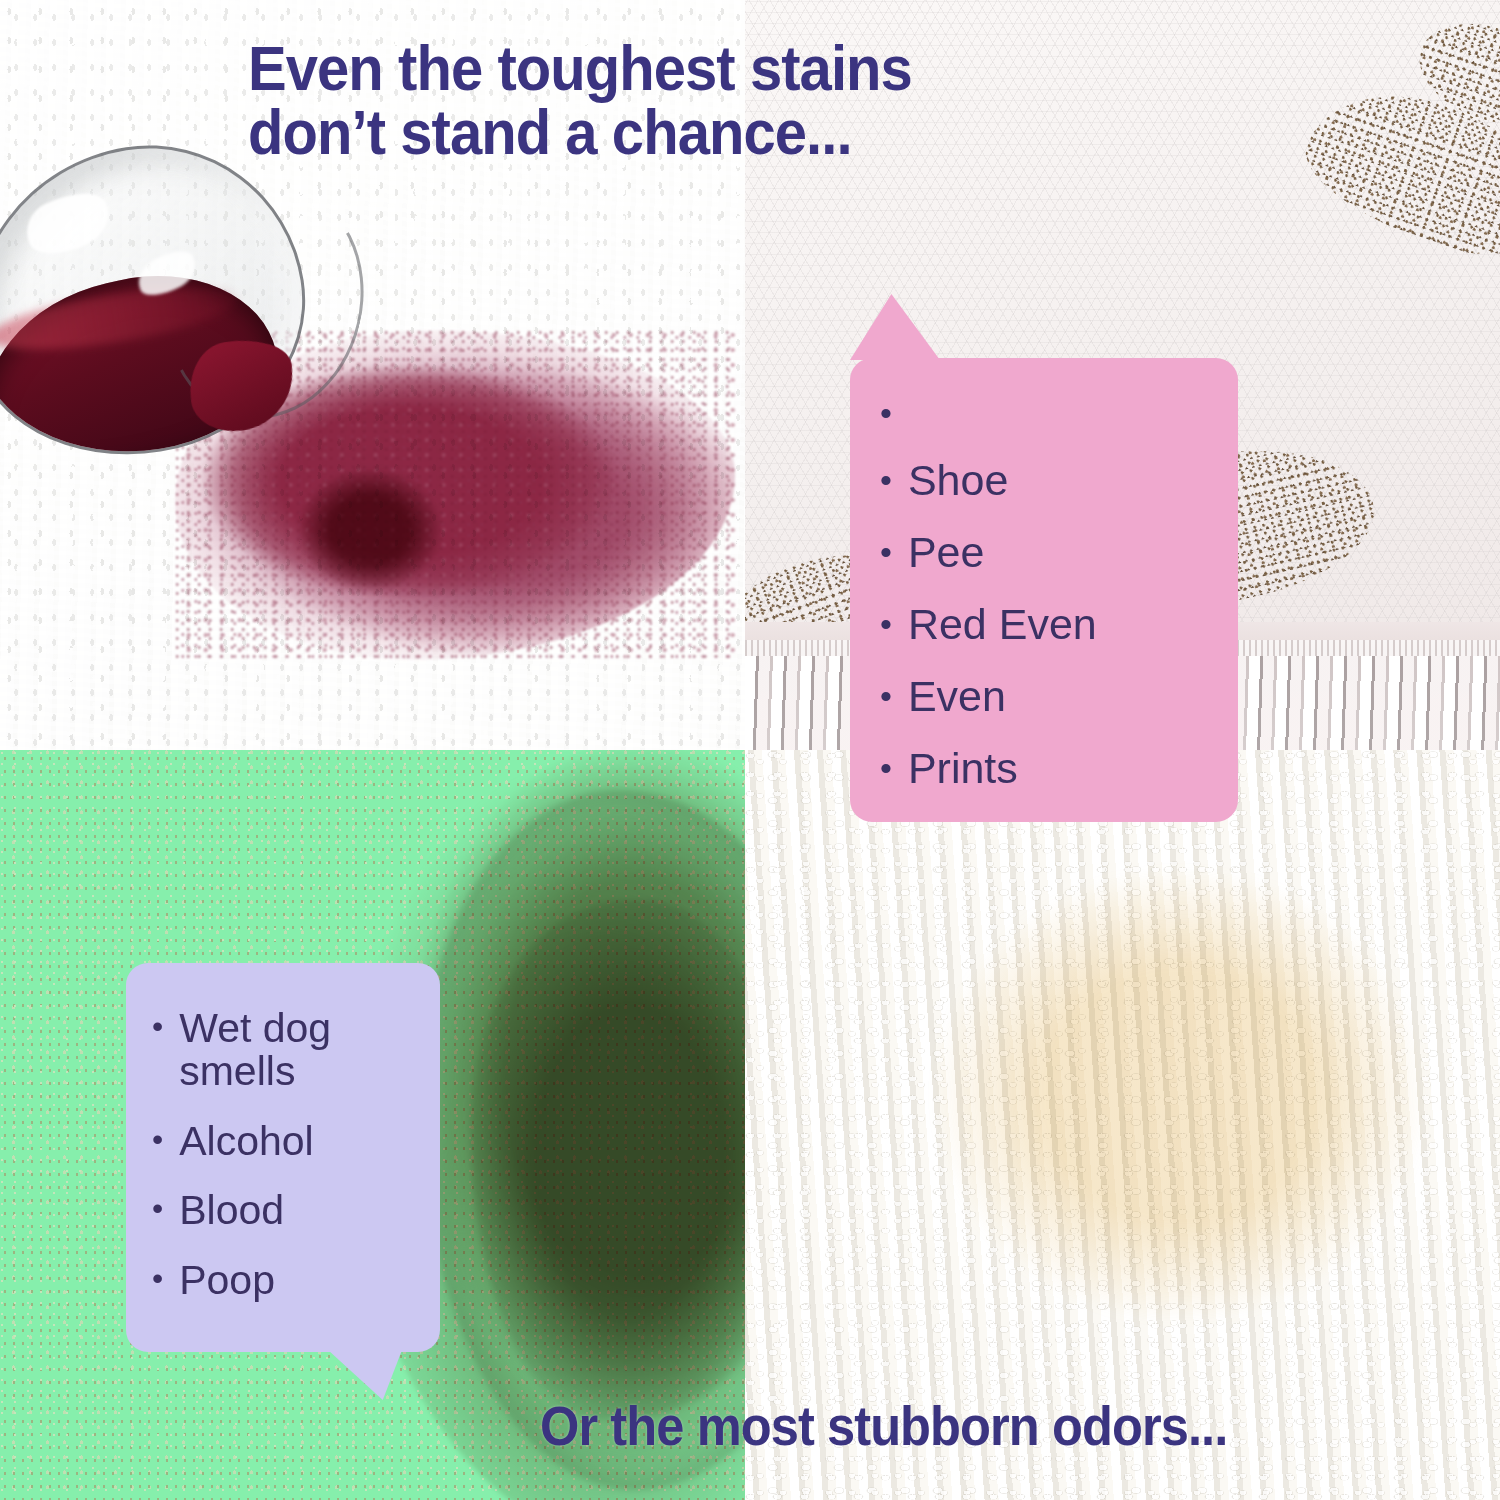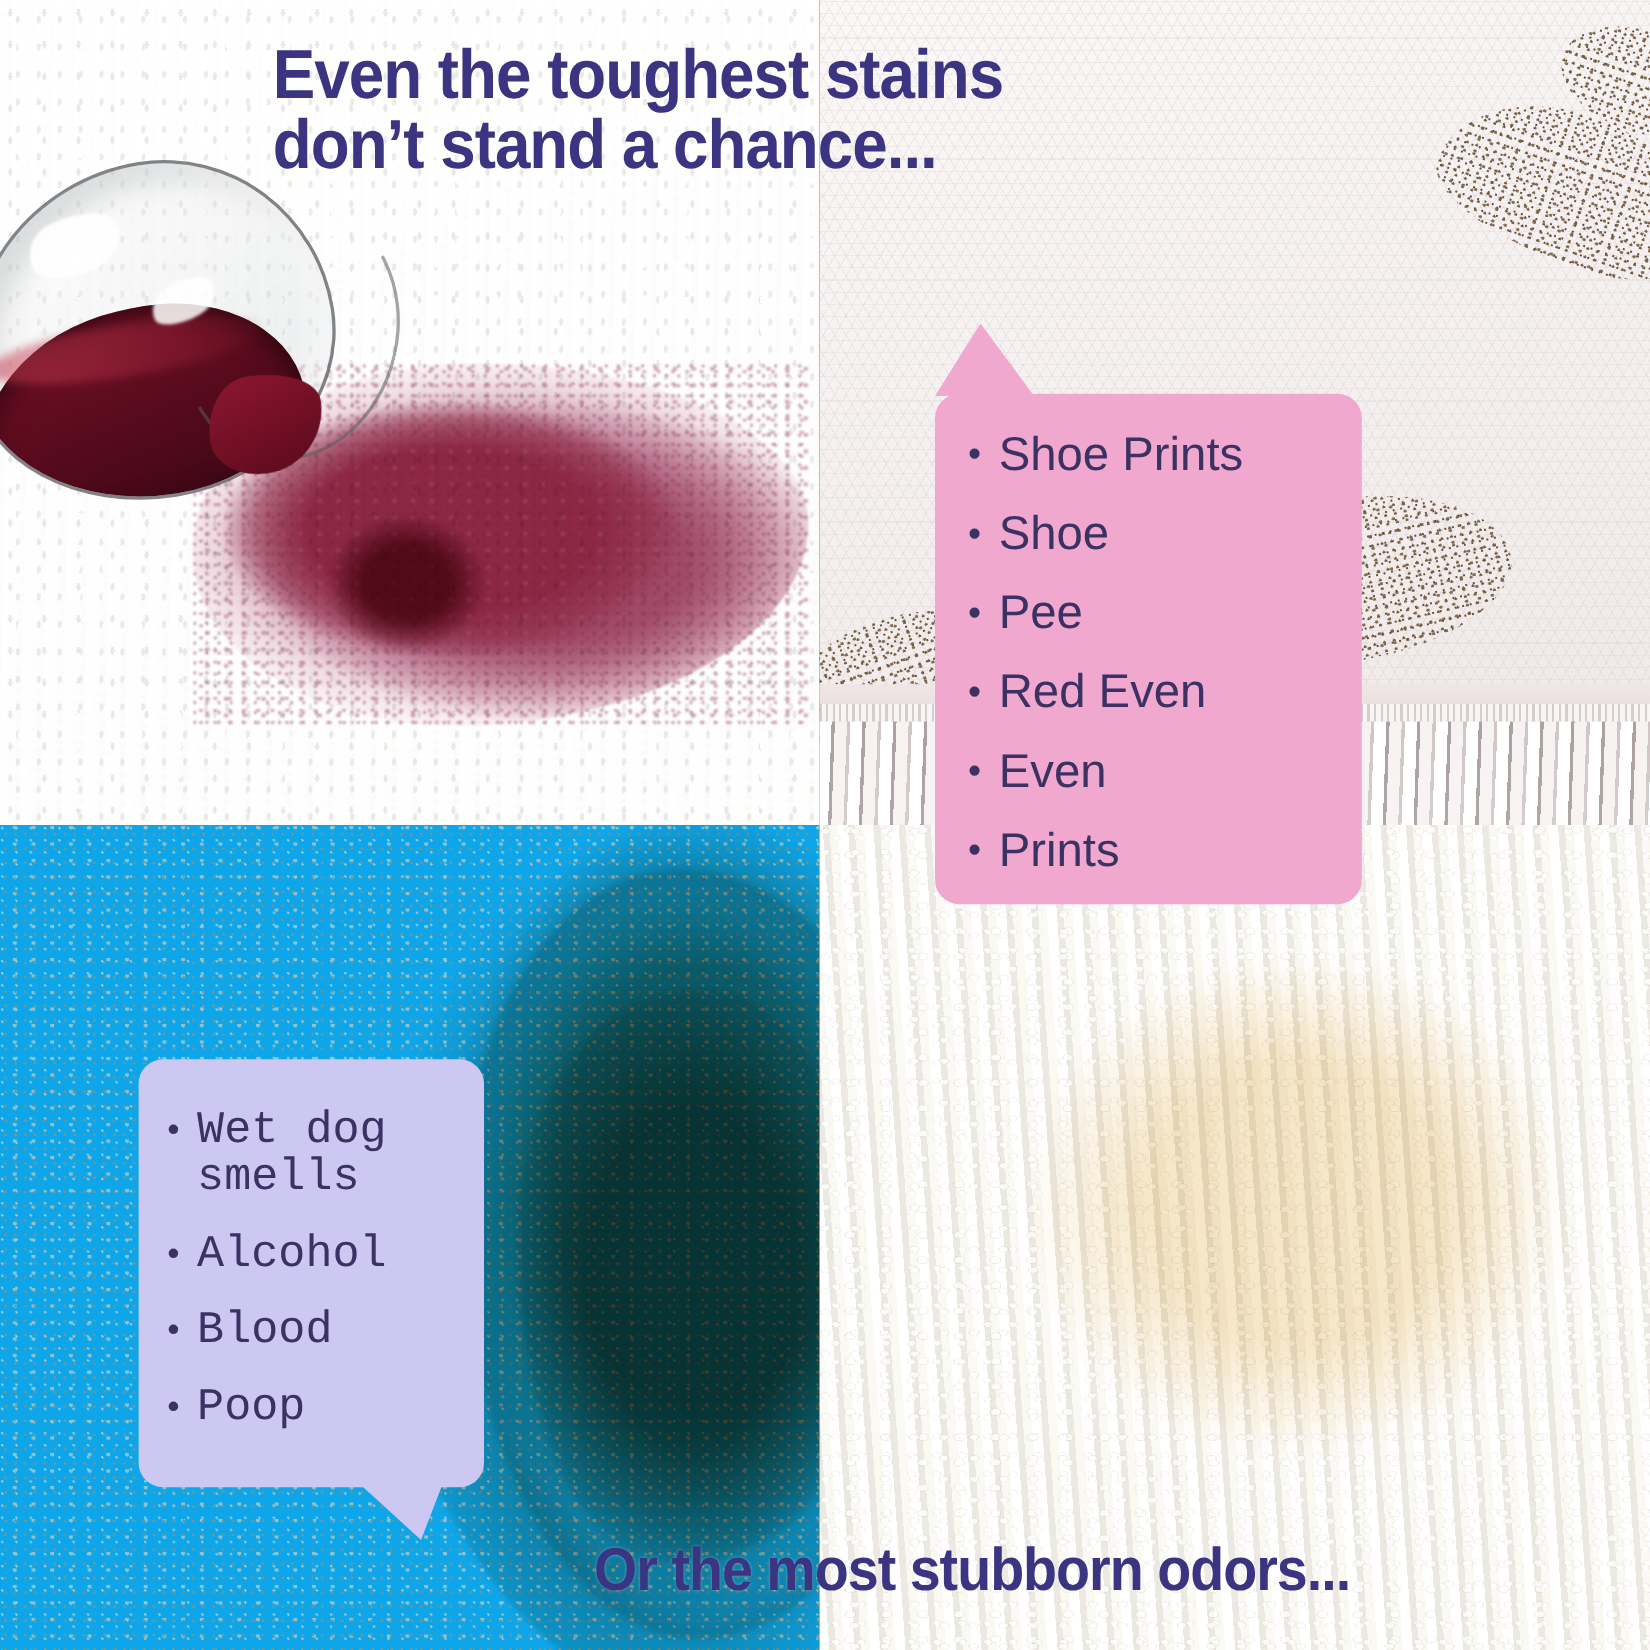--- a/index.html
+++ b/index.html
@@ -2,21 +2,21 @@
 <html><head>
 <meta charset="utf-8">
 <style>
   html,body{margin:0;padding:0;background:#fff;}
   body{font-family:"Liberation Sans", sans-serif;}
 
   #poster{
     position:relative;
     width:1500px;height:1500px;
     overflow:hidden;
-    background:#0ea5e9;
+    background:#86efac;
   }
 
   
   .quad{position:absolute;overflow:hidden;}
   #q-tl{left:0;top:0;width:745px;height:750px;}
   #q-tr{left:745px;top:0;width:755px;height:750px;}
   #q-bl{left:0;top:750px;width:745px;height:750px;}
   #q-br{left:745px;top:750px;width:755px;height:750px;}
 
   
@@ -310,21 +310,21 @@
   #bubble-odors .tail{
     position:absolute;right:38px;bottom:-48px;width:74px;height:50px;
     background:#ccc8f2;
     clip-path:polygon(0% 0%, 100% 0%, 74% 100%);
   }
   #bubble-odors ul{padding:44px 14px 0 26px;}
   #bubble-odors li{
     font-size:41px;line-height:1.06;margin-bottom:26px;
   }
   #bubble-odors li .dot{font-size:32px;padding-top:3px;}
-  #bubble-odors li .txt{max-width:200px;font-family:Liberation Mono, monospace;}
+  #bubble-odors li .txt{max-width:200px;}
 </style>
 </head>
 <body>
 
 <div id="poster">
 
   <div class="quad" id="q-tl">
     <div class="carpet"></div>
     <div class="fuzz"></div>
     <div class="wine-stain">
@@ -377,21 +377,20 @@
 don’t stand a chance...</div>
 
   <div class="headline" id="headline-bottom">Or the most stubborn odors...</div>
 
   <div class="bubble" id="bubble-stains">
     <div class="tail"></div>
     <div class="body"></div>
     <ul>
         <li>
           <span class="dot">•</span>
-          <span class="txt">Shoe Prints</span>
         </li>
         <li>
           <span class="dot">•</span>
           <span class="txt">Shoe</span>
         </li>
         <li>
           <span class="dot">•</span>
           <span class="txt">Pee</span>
         </li>
         <li>

